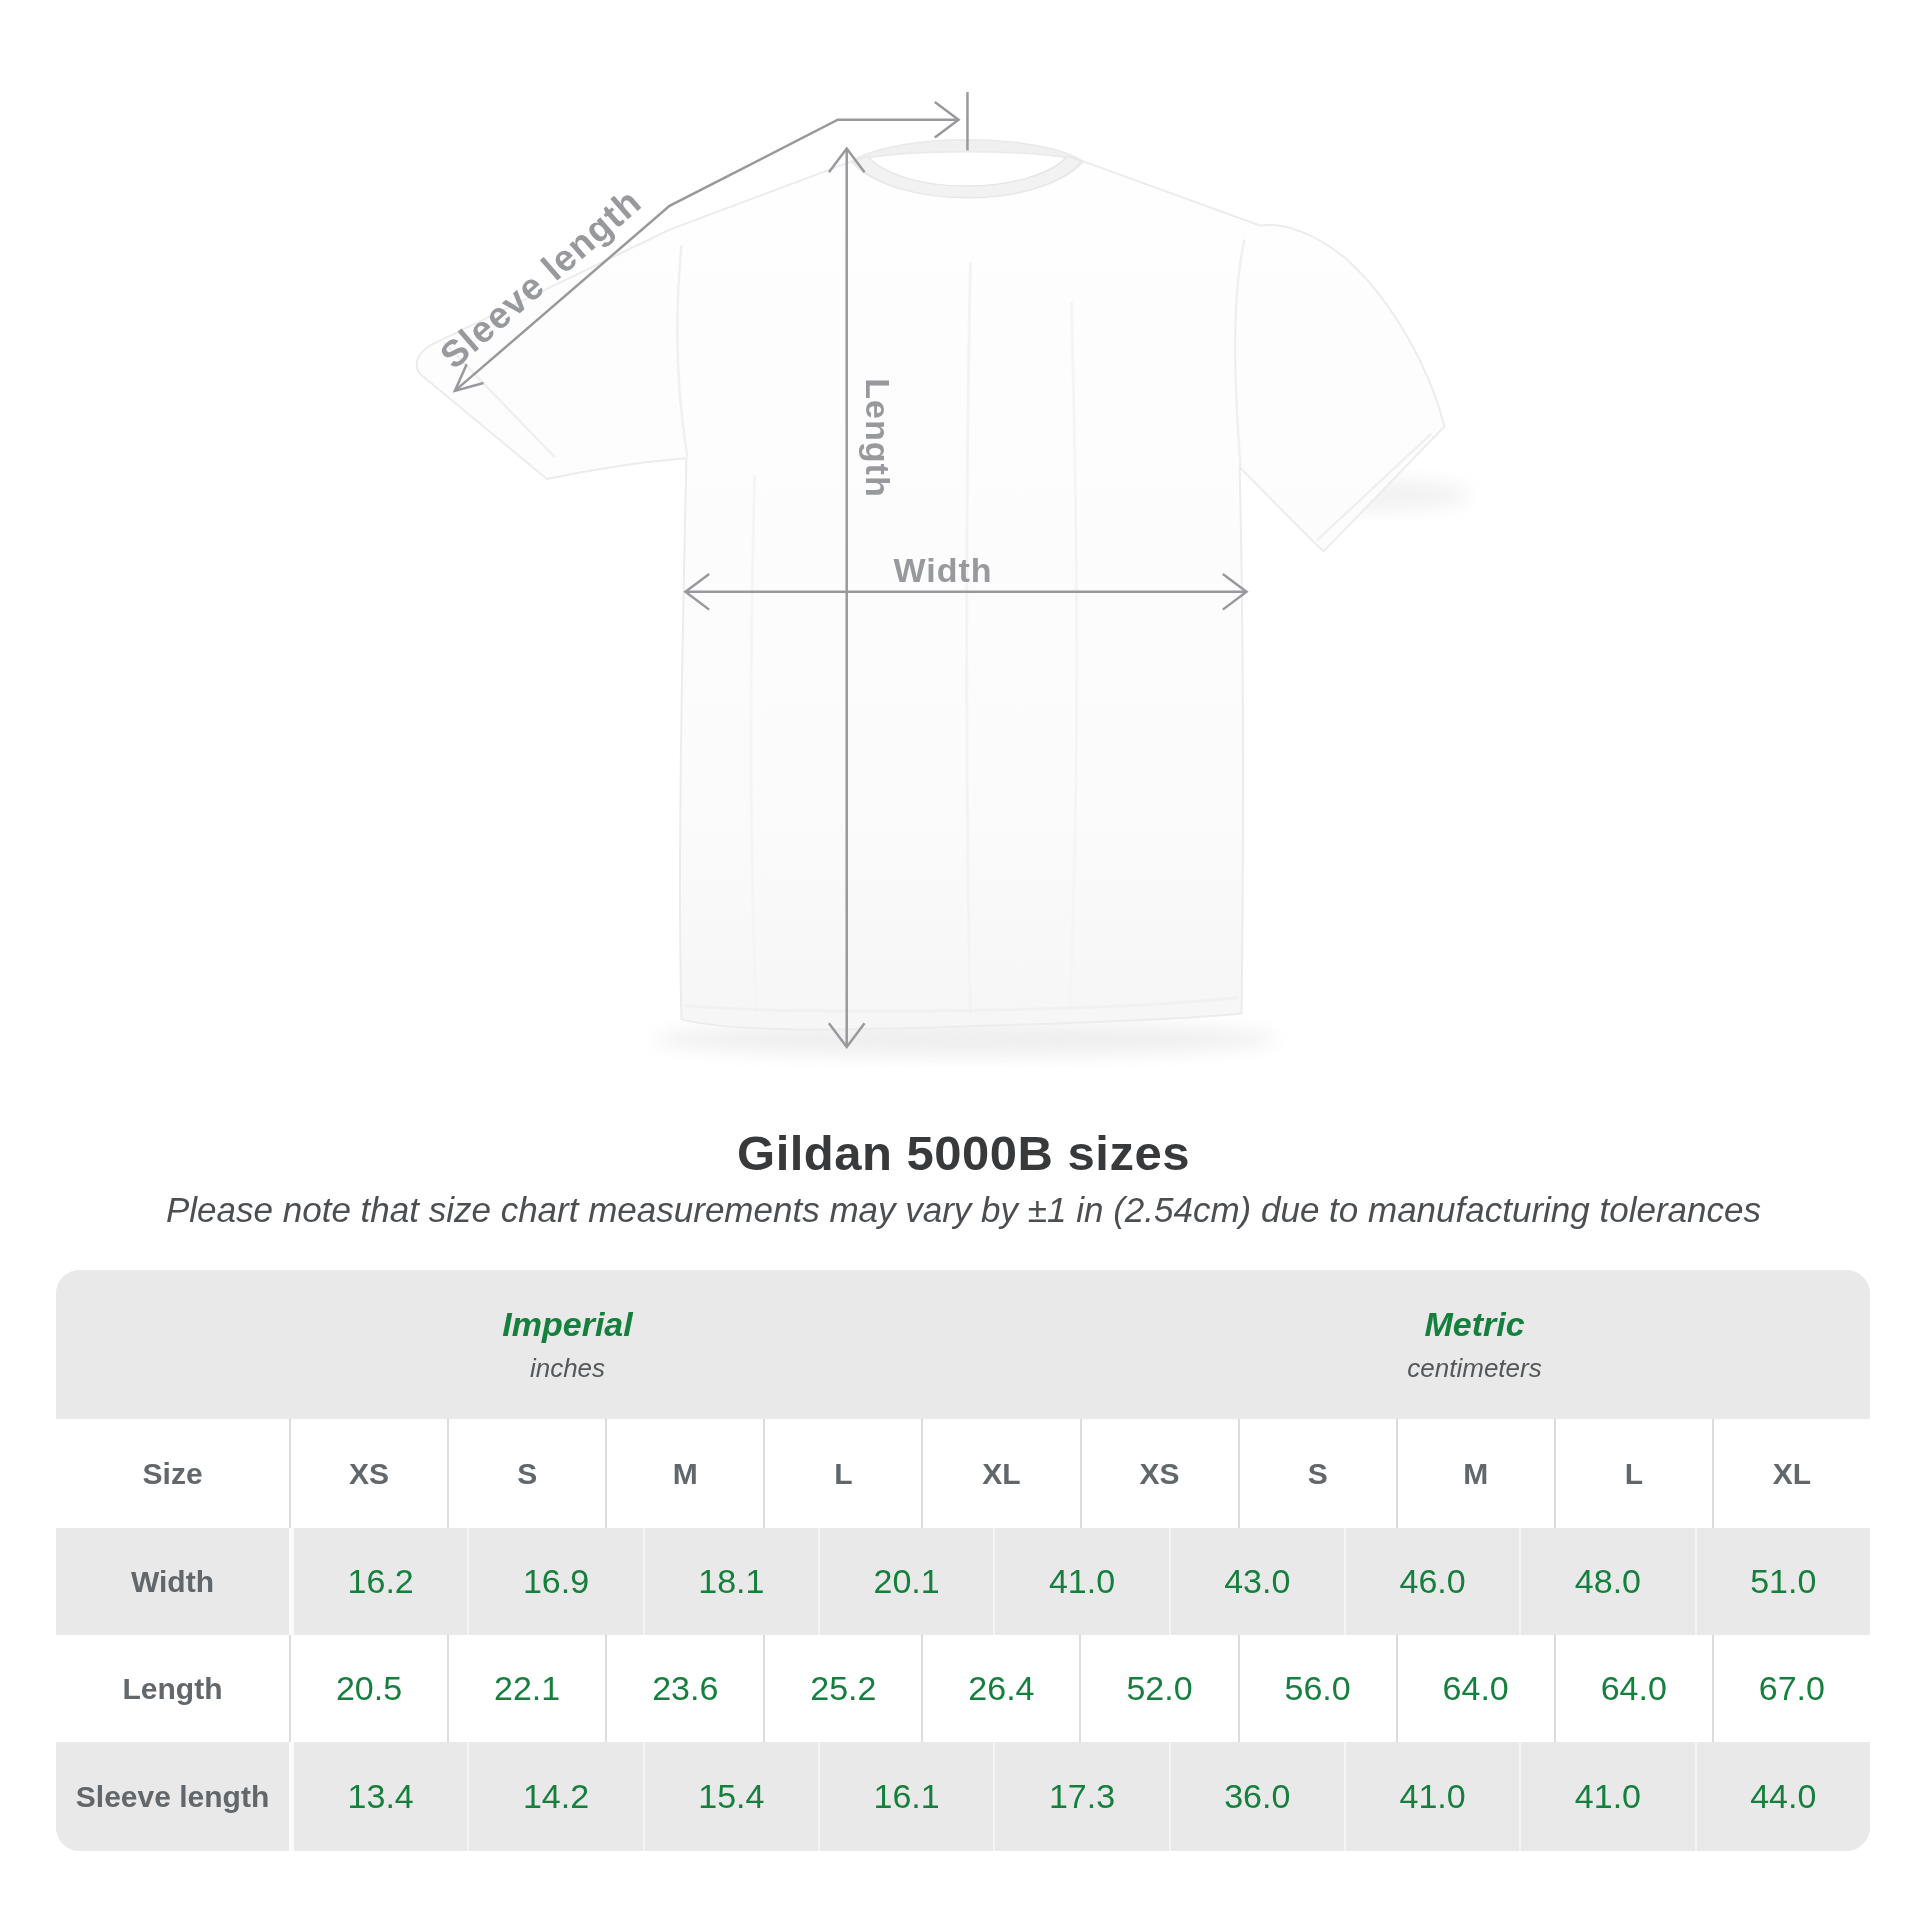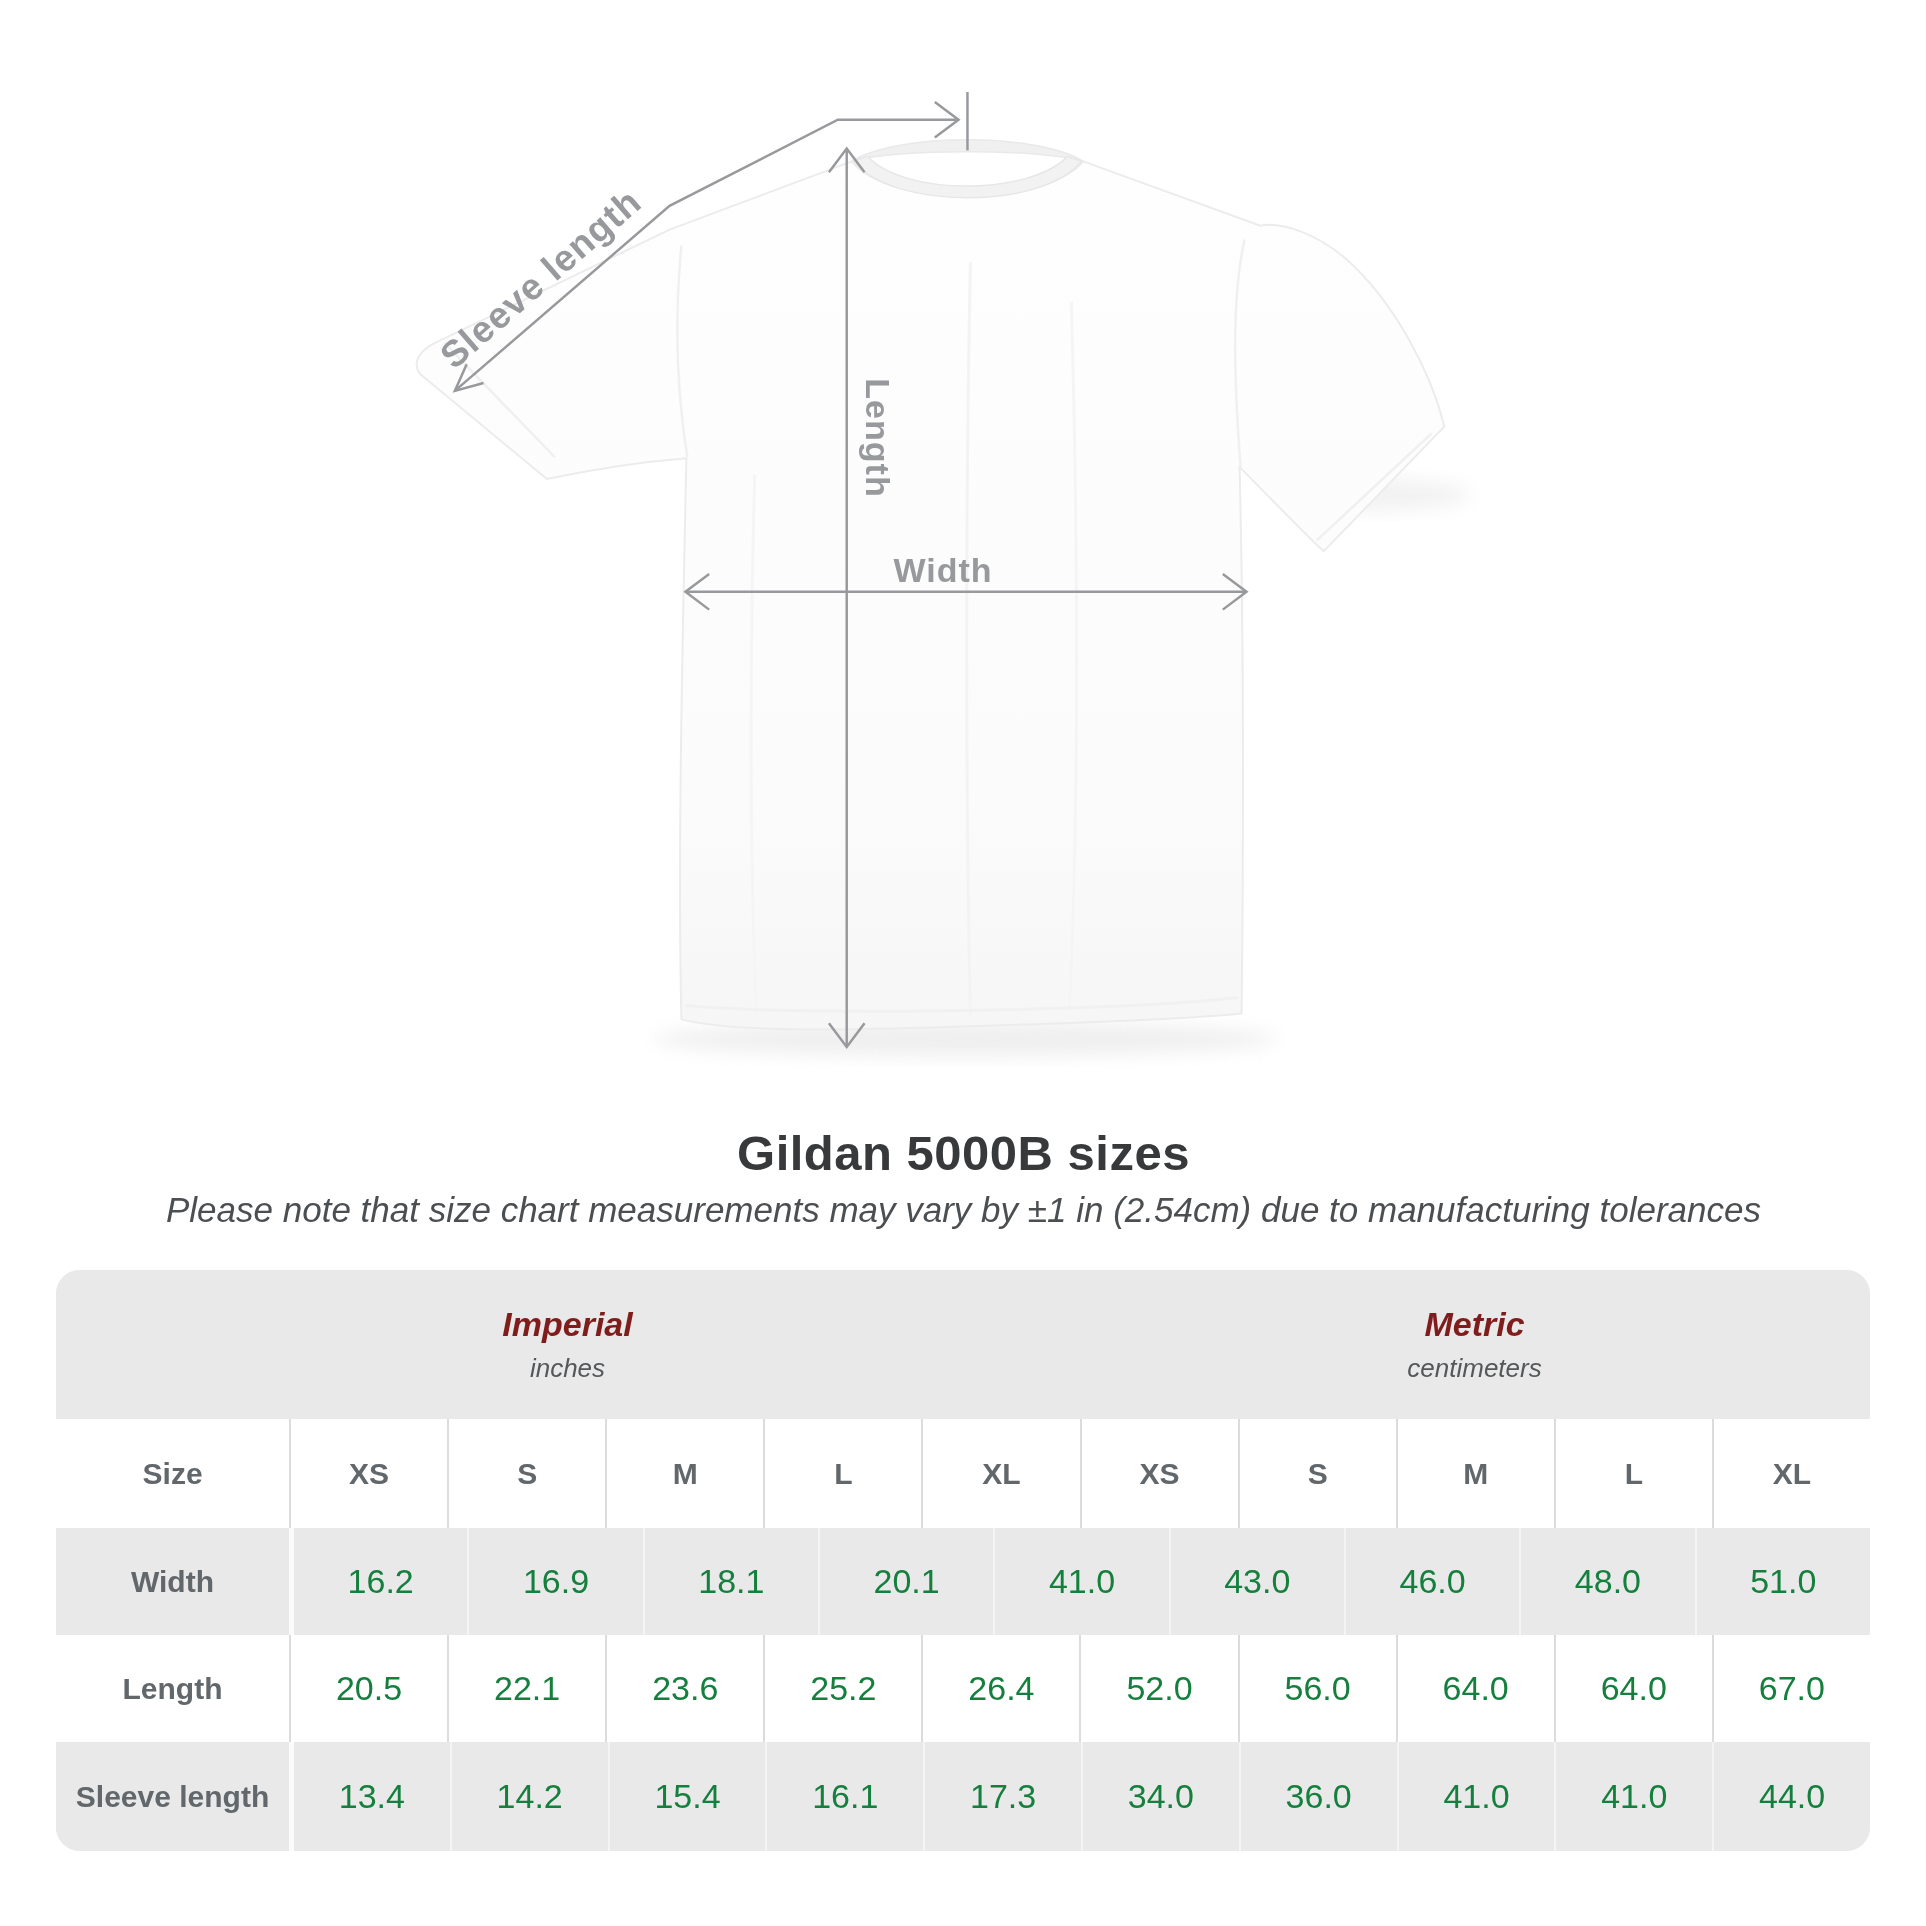--- a/index.html
+++ b/index.html
@@ -19,21 +19,21 @@
   .tolerance-note{position:absolute;left:0;top:1190px;width:100%;text-align:center;
                   font-size:35px;font-style:italic;color:#4c4f52;}
 
   
   .size-table{position:absolute;left:56px;top:1270px;width:1814px;
               border-radius:24px;overflow:hidden;background:#e9e9e9;}
   .unit-band{display:flex;height:149px;background:#e9e9e9;}
   .unit-group{display:flex;flex-direction:column;align-items:center;justify-content:center;gap:9px;}
   .unit-group.imperial{width:1023px;}
   .unit-group.metric{width:791px;}
-  .unit-name{font-size:34px;font-weight:bold;font-style:italic;color:#7f1d1d;}
+  .unit-name{font-size:34px;font-weight:bold;font-style:italic;color:#15803d;}
   .unit-sub{font-size:26px;font-style:italic;color:#55585b;}
 
   .trow{display:flex;width:1814px;}
   .h-size{height:109px;background:#ffffff;justify-content:flex-end;}
   .h-odd{height:107px;background:#e9e9e9;}
   .h-even{height:107px;background:#ffffff;}
   .h-last{height:109px;background:#e9e9e9;}
 
   .cell{flex:1 1 0;display:flex;align-items:center;justify-content:center;min-width:0;}
   .label-cell{flex:0 0 233px;}
@@ -174,21 +174,20 @@
       <div class="cell val">67.0</div>
     </div>
 
     <div class="trow r-gray h-last">
       <div class="cell label-cell hd">Sleeve length</div>
       <div class="cell val cfirst">13.4</div>
       <div class="cell val">14.2</div>
       <div class="cell val">15.4</div>
       <div class="cell val">16.1</div>
       <div class="cell val">17.3</div>
-      <div class="cell val">34.0</div>
       <div class="cell val">36.0</div>
       <div class="cell val">41.0</div>
       <div class="cell val">41.0</div>
       <div class="cell val">44.0</div>
     </div>
 
   </div>
 </div>
 
 

